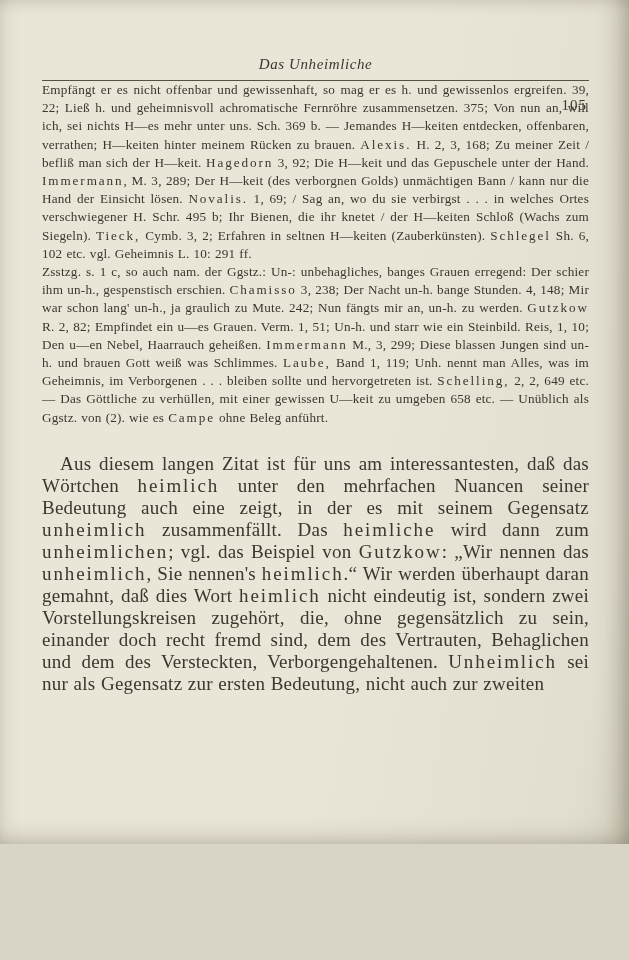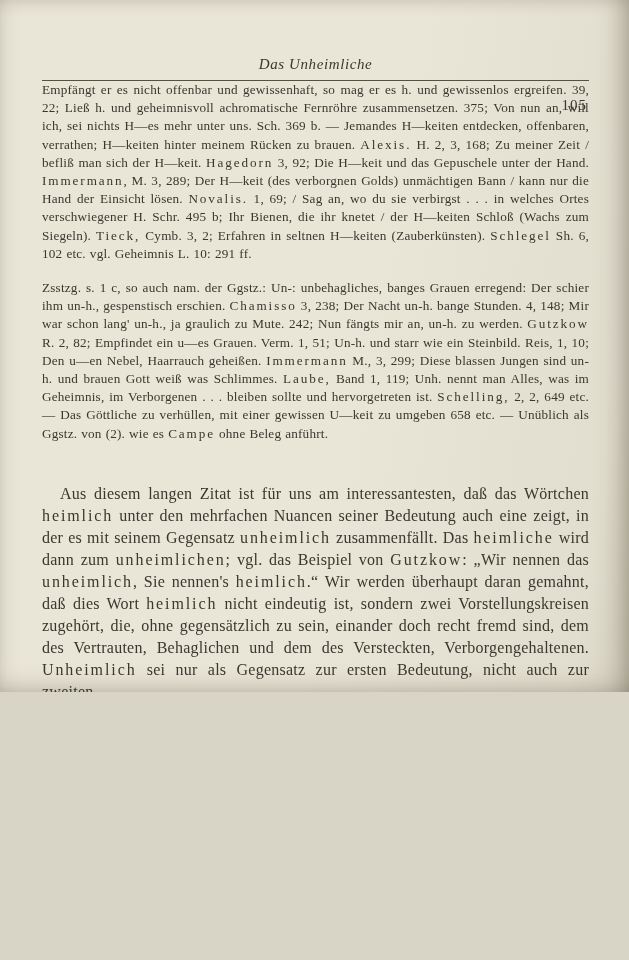--- a/index.html
+++ b/index.html
@@ -5,21 +5,21 @@
   html, body {
     margin: 0;
     padding: 0;
     width: 629px;
     height: 960px;
     background: #d8d4c6;
   }
   .page {
     position: relative;
     width: 629px;
-    height: 692px;
+    height: 844px;
     overflow: hidden;
     box-sizing: border-box;
     background: linear-gradient(100deg, var(--paper, #ebe7d9) 0%, var(--paper, #e9e5d7) 55%, #e2decf 92%, #d6d2c2 100%);
     box-shadow:
       inset -18px 0 26px -12px rgba(72, 64, 46, 0.38),
       inset 0 -16px 26px -14px rgba(72, 64, 46, 0.22),
       inset 12px 0 24px -16px rgba(72, 64, 46, 0.18),
       inset 0 10px 22px -16px rgba(72, 64, 46, 0.15);
     font-family: "Liberation Serif", "DejaVu Serif", serif;
     color: var(--ink, #3a372f);
@@ -62,27 +62,27 @@
     word-spacing: 0.5px;
   }
   .para.small {
     font-size: 13.2px;
     line-height: 18.2px;
     letter-spacing: 0.2px;
   }
   .para.small.first {
   }
   .para.small.second {
-    margin-top: 16px;
+    margin-top: 0;
   }
   .para.large {
-    font-size: 16px;
+    font-size: 19px;
     line-height: 22px;
     letter-spacing: 0.25px;
-    margin-top: 40px;
+    margin-top: 26px;
     text-indent: 18px;
   }
   .gesperrt {
     letter-spacing: 1.9px;
   }
 </style>
 </head>
 <body>
 
 <div class="page">

